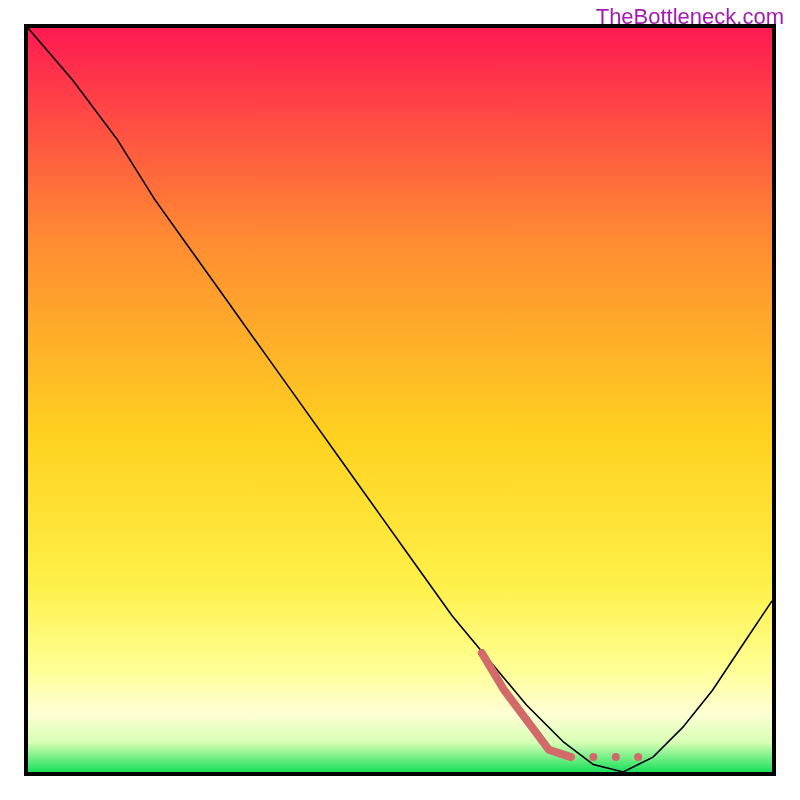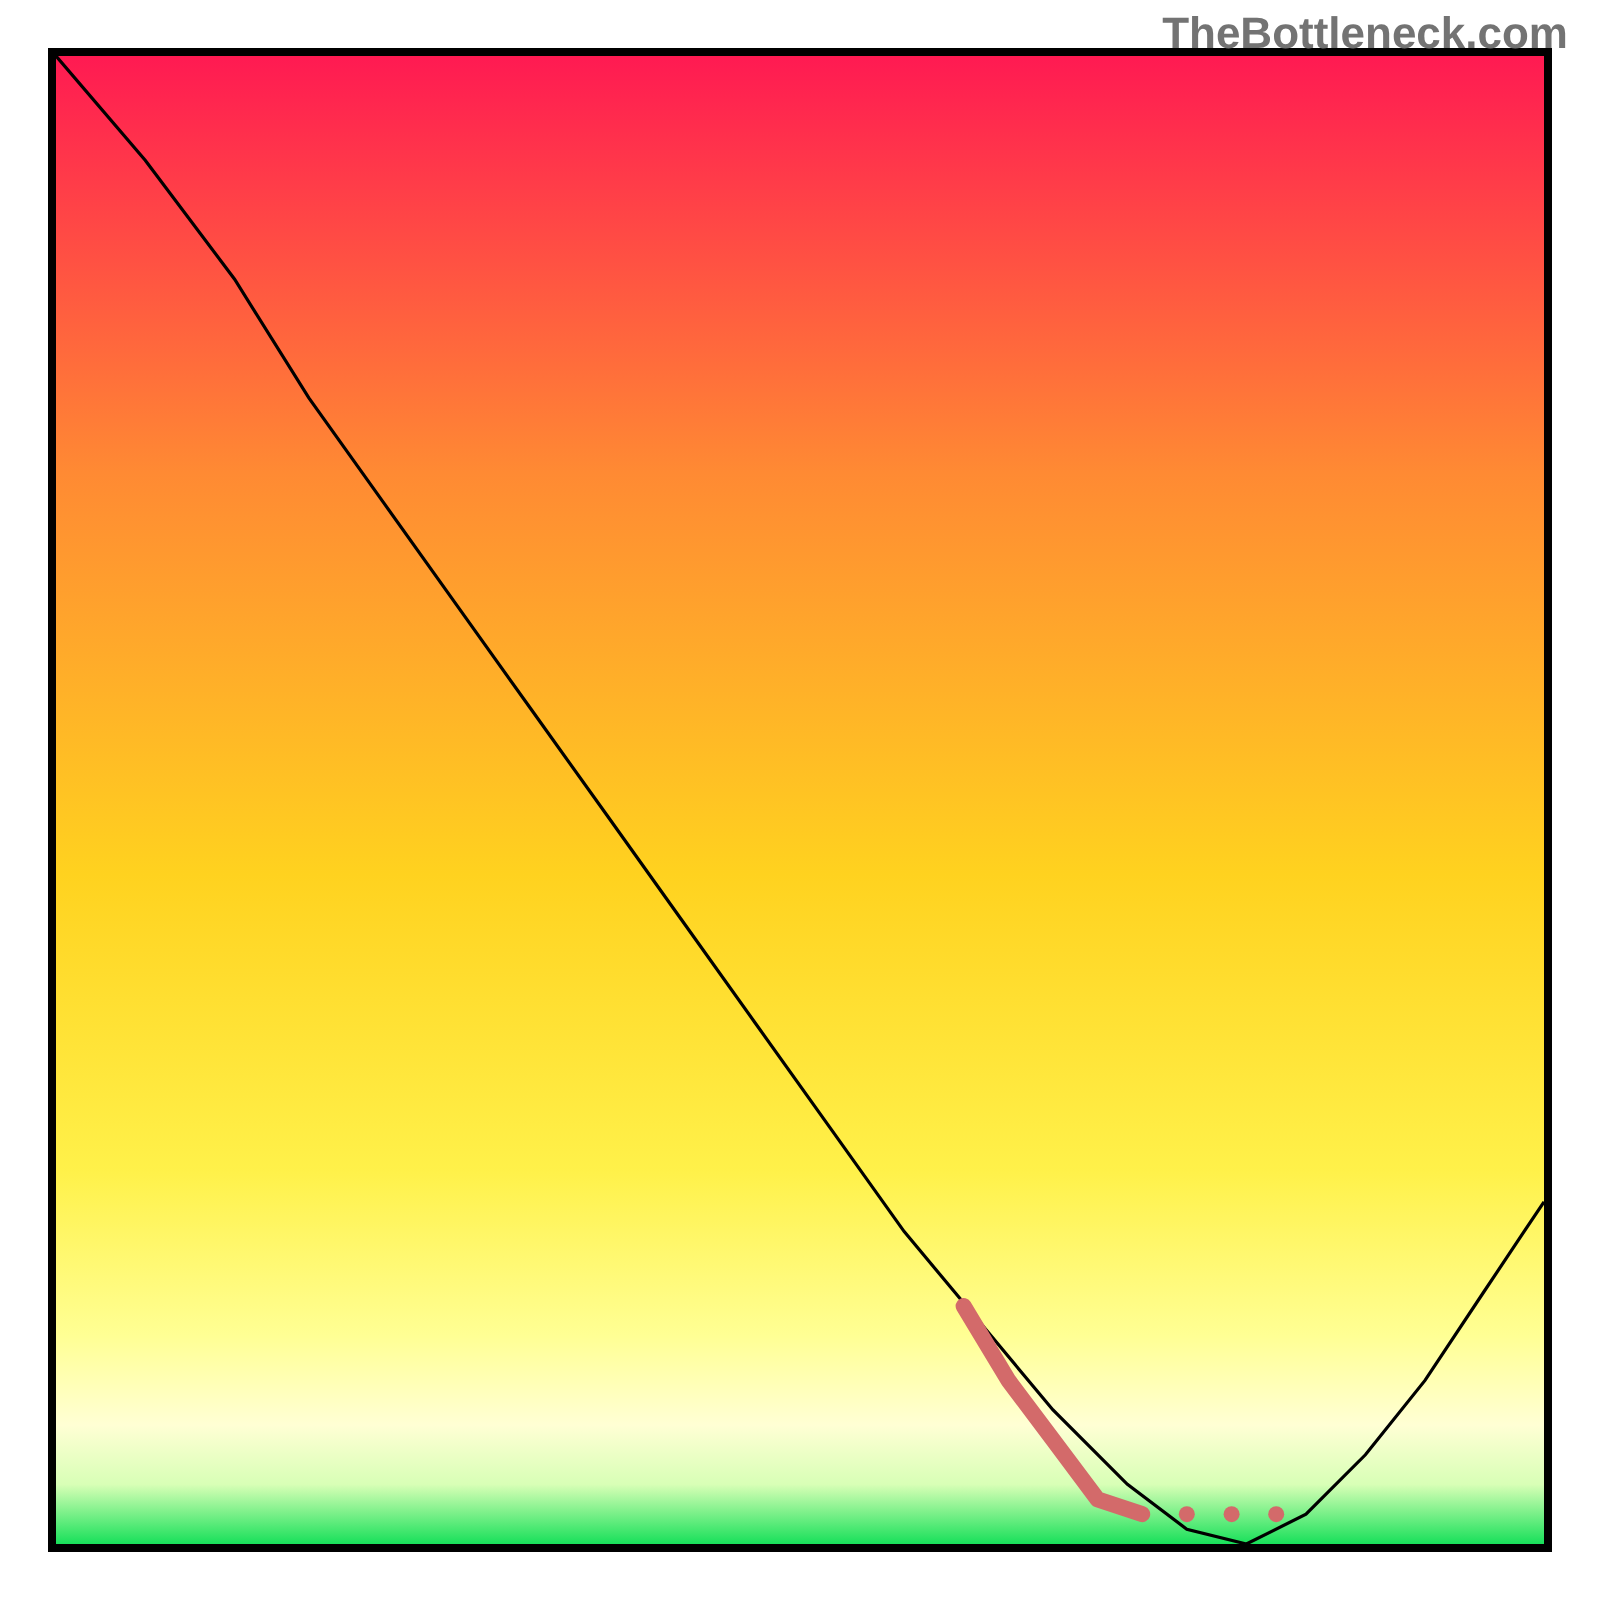--- a/index.html
+++ b/index.html
@@ -10,22 +10,22 @@
     height: 800px;
     overflow: hidden;
     position: relative;
   }
   .watermark {
     position: absolute;
     top: 4px;
     right: 16px;
     font-family: Arial, Helvetica, sans-serif;
     font-size: 22px;
-    font-weight: bold;
-    color: #737373;
+    font-weight: normal;
+    color: #a21caf;
     z-index: 10;
   }
   .plot-frame {
     position: absolute;
     left: 24px;
     top: 24px;
     width: 752px;
     height: 752px;
     border: 4px solid #000;
     box-sizing: border-box;

